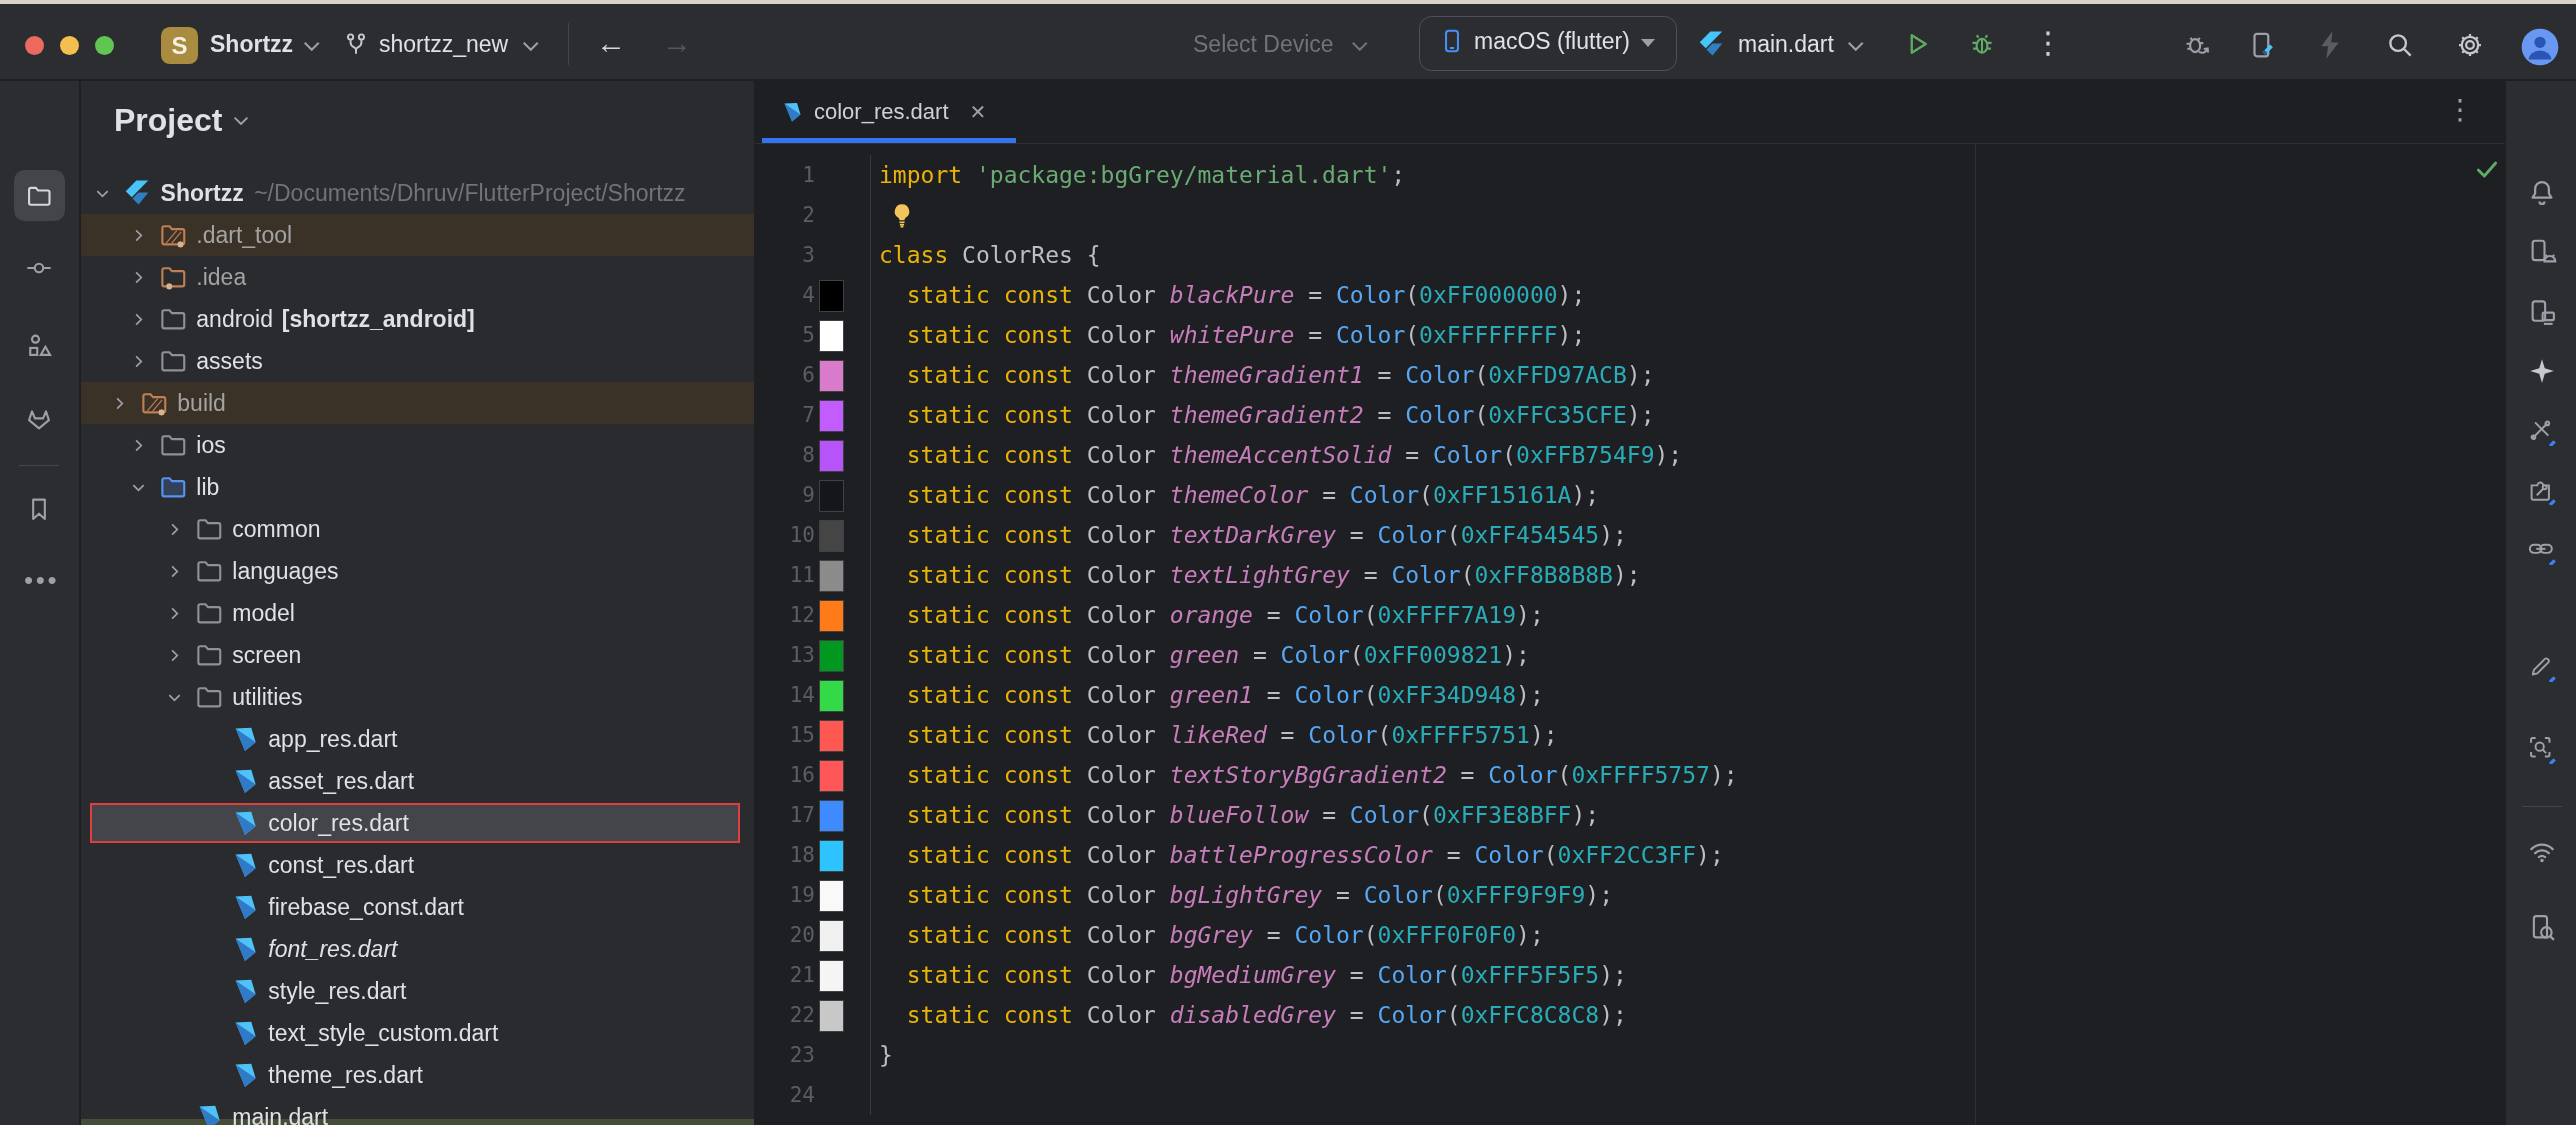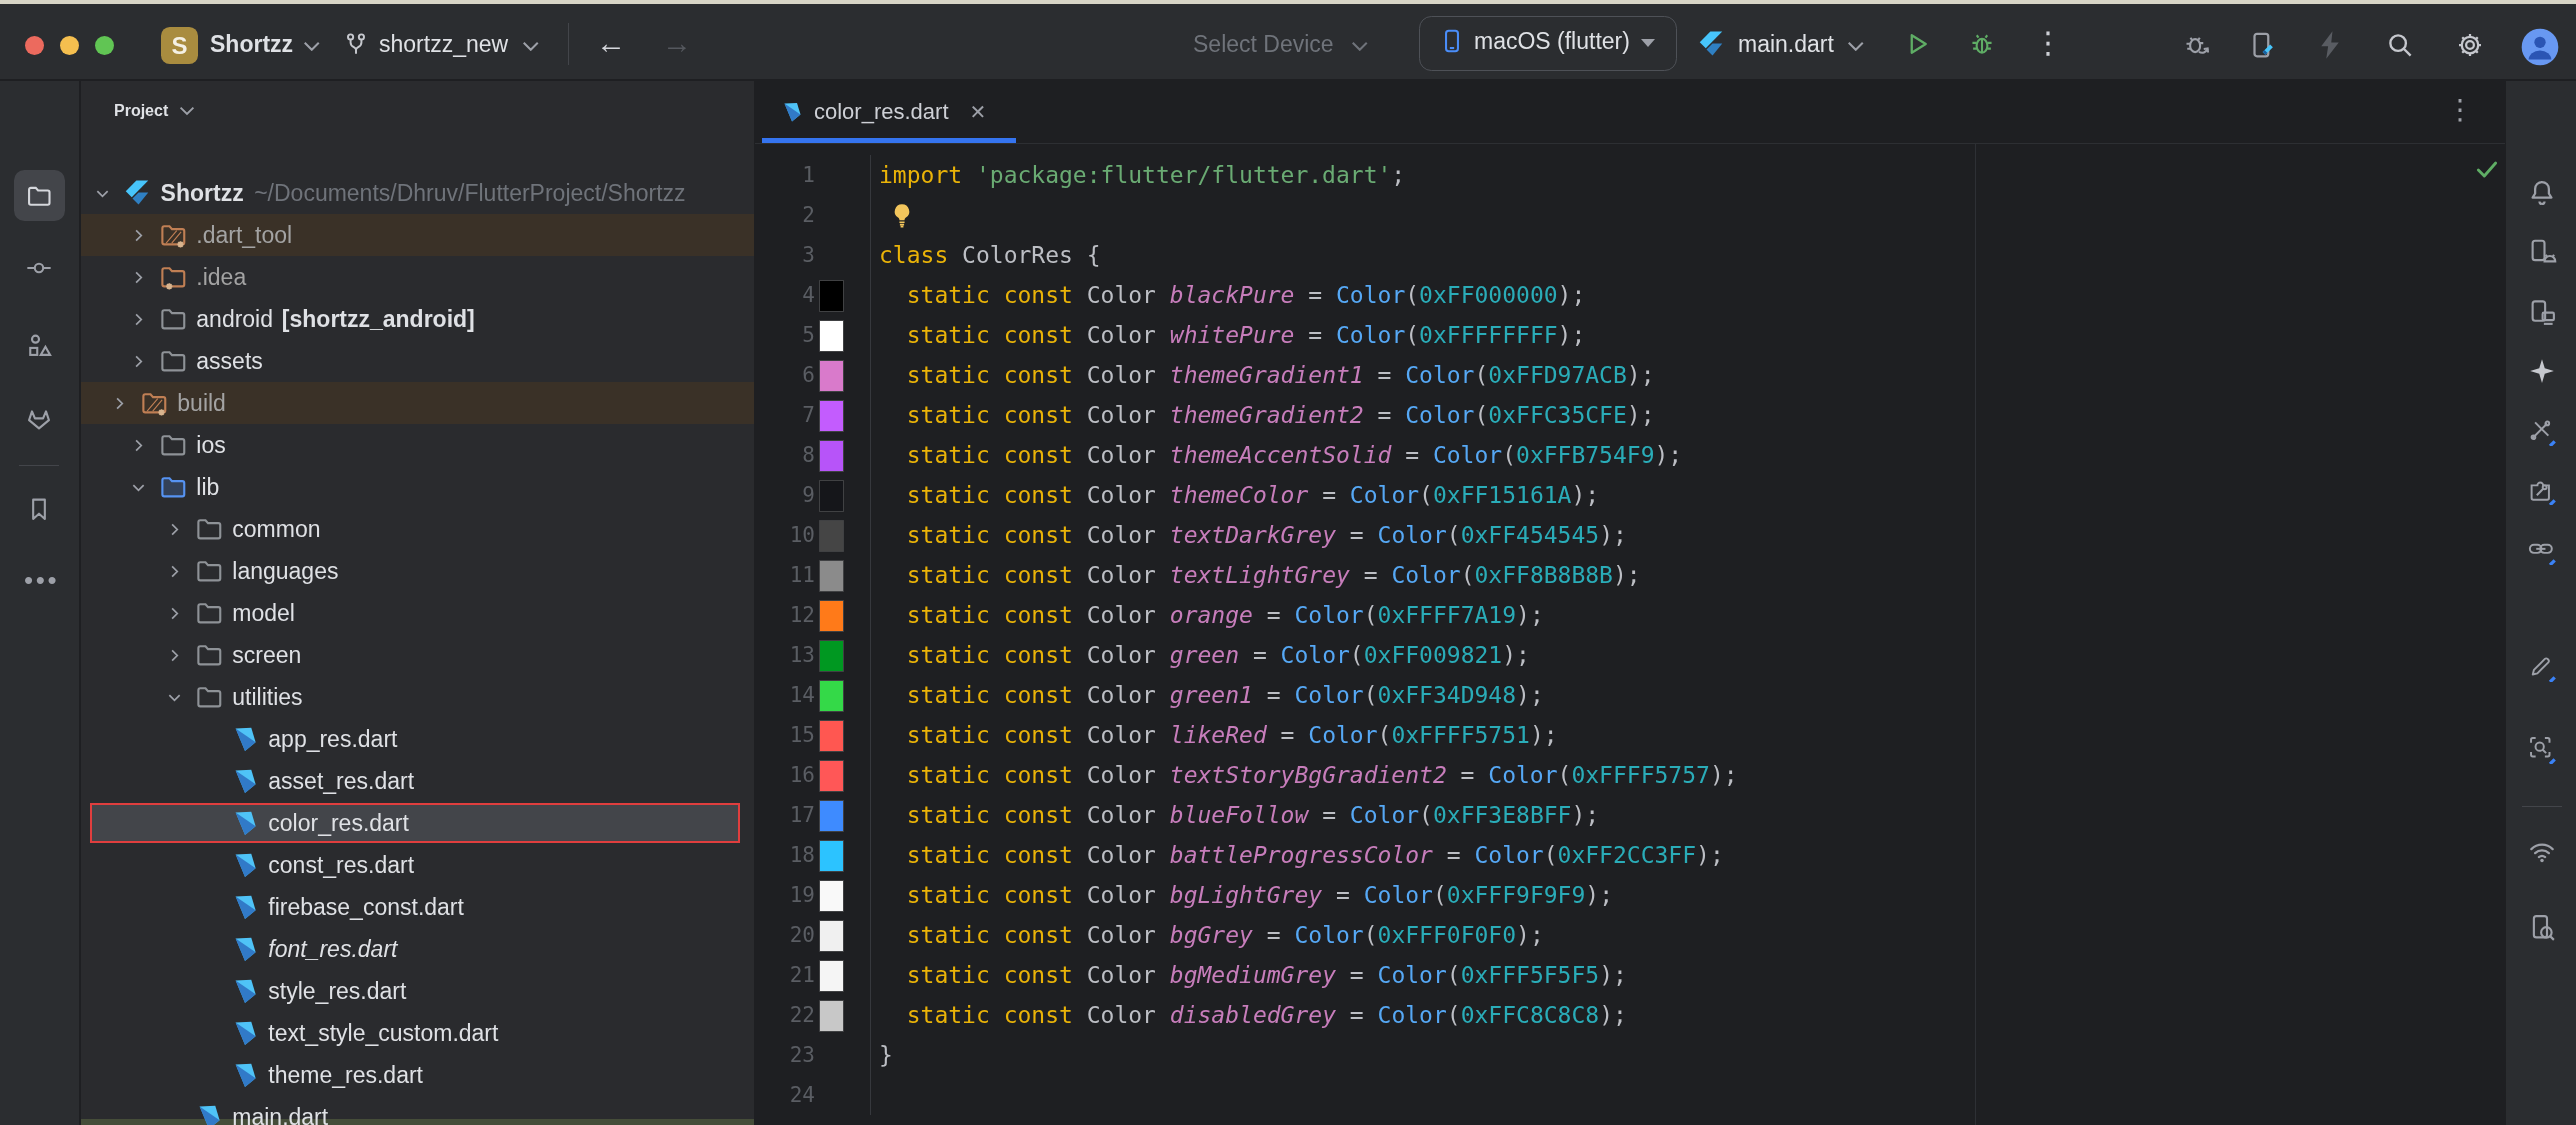--- a/index.html
+++ b/index.html
@@ -20,21 +20,21 @@
   .caret-down{width:0;height:0;border-left:7px solid transparent;border-right:7px solid transparent;border-top:8px solid #9da0a8;}
   .kebab{color:#ced0d6;font-size:30px;line-height:30px;letter-spacing:0;}
   
   #lstrip{position:absolute;left:0;top:81px;width:79px;bottom:0;background:#2b2d30;border-right:1.8px solid #1e1f22;}
   .strip-ic{position:absolute;left:25.4px;width:28px;height:28px;color:#9da0a8;}
   #lstrip-active{position:absolute;left:14px;top:89px;width:51px;height:51px;border-radius:10.5px;background:#43454a;}
   .strip-div{position:absolute;left:19px;width:40px;height:0.9px;background:#43454a;}
   .strip-dots{position:absolute;color:#9da0a8;font-size:26px;letter-spacing:2.6px;}
   
   #panel{position:absolute;left:81px;top:81px;width:673px;bottom:0;background:#2a2b2e;border-right:1.8px solid #1e1f22;overflow:hidden;}
-  #phead{position:absolute;left:33px;top:21px;font-size:16px;font-weight:bold;color:#dfe1e5;display:flex;align-items:center;gap:10.5px;}
+  #phead{position:absolute;left:33px;top:21px;font-size:32px;font-weight:bold;color:#dfe1e5;display:flex;align-items:center;gap:10.5px;}
   #tree{position:absolute;left:0;top:91px;width:100%;}
   .trow{position:relative;height:42px;display:flex;align-items:center;font-size:23px;color:#dfe1e5;cursor:default;}
   .trow>*{position:relative;z-index:1;}
   .chev{width:32px;height:32px;display:flex;align-items:center;justify-content:center;flex:none;}
   .chev svg{width:19px;height:19px;}
   .ticon{width:30px;height:30px;margin:0 8.8px 0 3.5px;flex:none;}
   .tlabel{white-space:nowrap;}
   .tsuffix{margin-left:8.8px;font-weight:bold;white-space:nowrap;}
   .tpath{margin-left:10.5px;color:#6f737a;white-space:nowrap;}
   .trow.root .tlabel{font-weight:bold;}
@@ -506,21 +506,21 @@
     <div id="tab-underline"></div>
     <div class="kebab" id="tab-kebab" style="color:#9da0a8;font-size:28px;">⋮</div>
   </div>
 
   <div id="codewrap">
     <div id="marginline"></div>
     <svg id="inspect-ok" viewBox="0 0 24 24">
       <polyline points="4,13 9.5,18.5 20,6.5" fill="none" stroke="#5fad65" stroke-width="2.6" stroke-linecap="round" stroke-linejoin="round"></polyline>
     </svg>
     <div id="lines">
-        <div class="cl"><span class="lnum">1</span><span class="gut"></span><span class="ctext"><span class="k">import </span><span class="s">'package:flutter/flutter.dart'</span><span class="d">;</span></span></div>
+        <div class="cl"><span class="lnum">1</span><span class="gut"></span><span class="ctext"><span class="k">import </span><span class="s">'package:bgGrey/material.dart'</span><span class="d">;</span></span></div>
         <div class="cl"><span class="lnum">2</span><span class="gut"></span><span class="ctext"></span><span class="bulb"><svg viewBox="0 0 24 24" width="28" height="28">
               <path d="M12 2.8 a6.2 6.2 0 0 1 3.4 11.4 c-0.9 0.6 -1.2 1.3 -1.2 2.3 h-4.4 c0 -1 -0.3 -1.7 -1.2 -2.3 A6.2 6.2 0 0 1 12 2.8 Z" fill="#f2c55c"></path>
               <path d="M9.8 18.2 h4.4 M10.2 20.2 h3.6 M10.8 22 h2.4" stroke="#f2c55c" stroke-width="1.4" fill="none"></path>
             </svg></span></div>
         <div class="cl"><span class="lnum">3</span><span class="gut"></span><span class="ctext"><span class="k">class </span><span class="d">ColorRes {</span></span></div>
         <div class="cl"><span class="lnum">4</span><span class="gut"><span class="sw" style="background: rgb(0, 0, 0);"></span></span><span class="ctext"><span class="d">  </span><span class="k">static const </span><span class="d">Color </span><span class="f">blackPure </span><span class="d">= </span><span class="c">Color</span><span class="d">(</span><span class="n">0xFF000000</span><span class="d">);</span></span></div>
         <div class="cl"><span class="lnum">5</span><span class="gut"><span class="sw" style="background: rgb(255, 255, 255);"></span></span><span class="ctext"><span class="d">  </span><span class="k">static const </span><span class="d">Color </span><span class="f">whitePure </span><span class="d">= </span><span class="c">Color</span><span class="d">(</span><span class="n">0xFFFFFFFF</span><span class="d">);</span></span></div>
         <div class="cl"><span class="lnum">6</span><span class="gut"><span class="sw" style="background: rgb(217, 122, 203);"></span></span><span class="ctext"><span class="d">  </span><span class="k">static const </span><span class="d">Color </span><span class="f">themeGradient1 </span><span class="d">= </span><span class="c">Color</span><span class="d">(</span><span class="n">0xFFD97ACB</span><span class="d">);</span></span></div>
         <div class="cl"><span class="lnum">7</span><span class="gut"><span class="sw" style="background: rgb(195, 92, 254);"></span></span><span class="ctext"><span class="d">  </span><span class="k">static const </span><span class="d">Color </span><span class="f">themeGradient2 </span><span class="d">= </span><span class="c">Color</span><span class="d">(</span><span class="n">0xFFC35CFE</span><span class="d">);</span></span></div>
         <div class="cl"><span class="lnum">8</span><span class="gut"><span class="sw" style="background: rgb(183, 84, 249);"></span></span><span class="ctext"><span class="d">  </span><span class="k">static const </span><span class="d">Color </span><span class="f">themeAccentSolid </span><span class="d">= </span><span class="c">Color</span><span class="d">(</span><span class="n">0xFFB754F9</span><span class="d">);</span></span></div>

